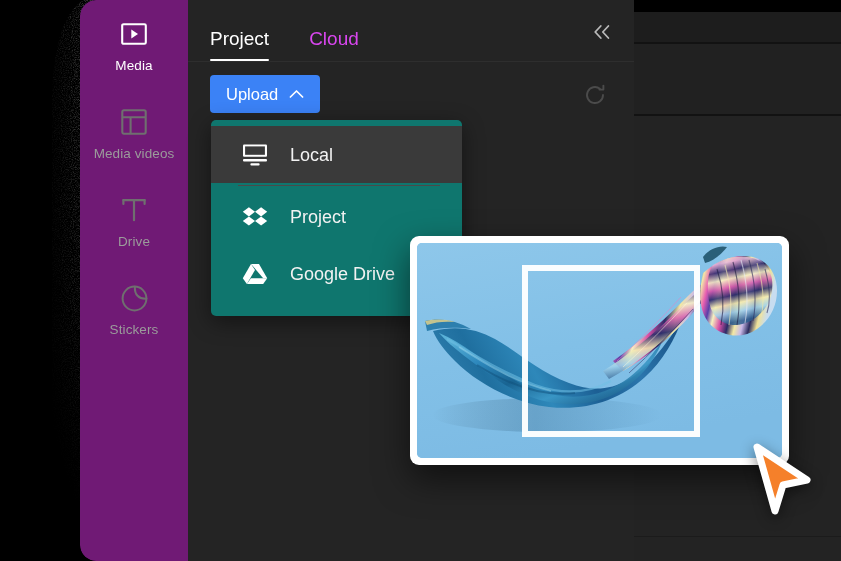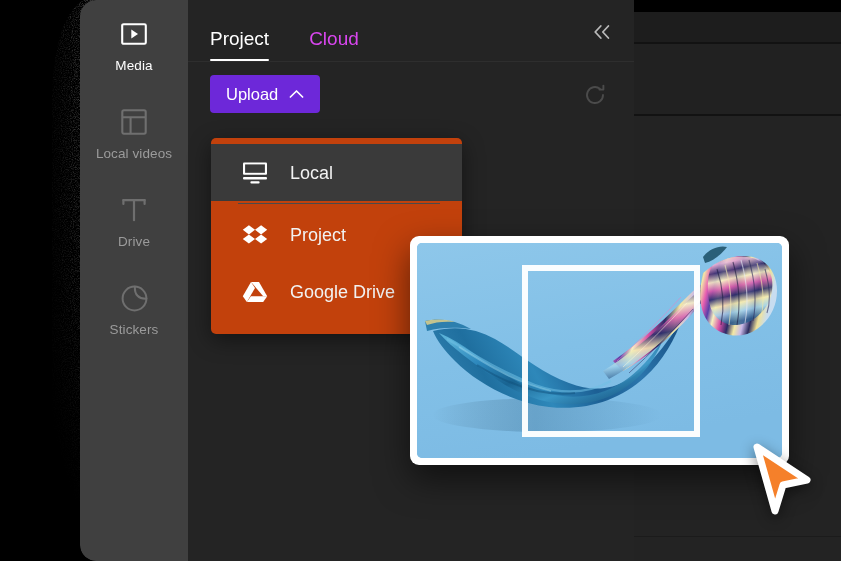--- a/index.html
+++ b/index.html
@@ -11,44 +11,44 @@
   .bg-row{position:absolute;left:0;right:0;background:#212121;}
   .bg-div{position:absolute;left:0;right:0;height:2px;background:#121212;}
 
   
   .noise{position:absolute;left:38px;top:-6px;width:96px;height:575px;pointer-events:none;}
 
   
   .app{position:absolute;left:80px;top:0;width:761px;height:561px;border-top-left-radius:16px;border-bottom-left-radius:16px;overflow:hidden;}
 
   
-  .sidebar{position:absolute;left:0;top:0;width:108px;height:561px;background:#404040;border-top-left-radius:16px;border-bottom-left-radius:16px;}
+  .sidebar{position:absolute;left:0;top:0;width:108px;height:561px;background:#701a75;border-top-left-radius:16px;border-bottom-left-radius:16px;}
   .nav{position:absolute;left:0;top:14px;width:108px;}
   .nav-item{display:flex;flex-direction:column;align-items:center;justify-content:flex-start;height:88px;cursor:pointer;user-select:none;}
   .nav-ico{height:40px;display:flex;align-items:center;justify-content:center;color:#6f6f6f;}
   .nav-lbl{font-size:13.5px;color:#9b9b9b;letter-spacing:.1px;margin-top:5px;line-height:1;}
   .nav-item.active .nav-ico{color:#fff;}
   .nav-item.active .nav-lbl{color:#fff;}
 
   
   .panel{position:absolute;left:108px;top:0;width:446px;height:561px;background:#242424;}
   .panel-head{position:relative;height:62px;}
   .tabs{position:absolute;left:22px;top:26px;display:flex;align-items:flex-end;gap:40px;justify-content:center;}
   .tab{position:relative;font-size:19px;color:#d946ef;cursor:pointer;line-height:26px;padding-bottom:9px;}
   .tab.active{color:#fff;}
   .tab.active:after{content:"";position:absolute;left:0;right:0;bottom:0;height:2px;background:#fff;border-radius:2px;}
   .collapse{position:absolute;right:19px;top:19px;width:26px;height:26px;display:flex;align-items:center;justify-content:center;color:#b9b9b9;cursor:pointer;}
   .head-rule{position:absolute;left:0;right:0;top:61px;height:1px;background:#2e2e2e;}
 
   .toolbar{position:relative;height:62px;}
-  .upload-btn{position:absolute;left:22px;top:13px;height:38px;padding:0 16px;background:#6d28d9;border:none;border-radius:4px;color:#fff;font-size:16.5px;font-family:inherit;display:flex;align-items:center;gap:11px;cursor:pointer;}
+  .upload-btn{position:absolute;left:22px;top:13px;height:38px;padding:0 16px;background:#3b82f6;border:none;border-radius:4px;color:#fff;font-size:16.5px;font-family:inherit;display:flex;align-items:center;gap:11px;cursor:pointer;}
   .refresh{position:absolute;right:27px;top:21px;width:24px;height:24px;color:#4b4b4b;cursor:pointer;}
 
   
-  .menu{position:absolute;left:211px;top:138px;width:251px;background:#c2410c;border-radius:5px;padding:6px 0 14px;z-index:30;box-shadow:0 6px 22px rgba(0,0,0,.45);}
+  .menu{position:absolute;left:211px;top:120px;width:251px;background:#0f766e;border-radius:5px;padding:6px 0 14px;z-index:30;box-shadow:0 6px 22px rgba(0,0,0,.45);}
   .menu-item{display:flex;align-items:center;height:57px;padding:0 0 0 31px;gap:22px;cursor:pointer;}
   .menu-item.hover{background:#3a3a3a;}
   .menu-ico{width:26px;height:26px;display:flex;align-items:center;justify-content:center;color:#fff;flex:0 0 26px;}
   .menu-lbl{font-size:18px;color:#f2f2f2;line-height:1;}
   .menu-sep{height:1px;background:#4a4a4a;margin:2px 22px 2px 27px;}
 
   
   .thumb{position:absolute;left:410px;top:236px;width:379px;height:229px;background:#fff;border-radius:9px;padding:7px;box-sizing:border-box;box-shadow:0 14px 34px rgba(0,0,0,.55);z-index:40;}
   .thumb-inner{position:relative;width:100%;height:100%;border-radius:5px;overflow:hidden;background:#82c1e8;}
   .thumb-frame{position:absolute;left:105px;top:22px;width:178px;height:172px;border:6px solid rgba(255,255,255,.96);box-sizing:border-box;}
@@ -115,21 +115,21 @@
         </div>
 
         <div class="nav-item">
           <span class="nav-ico">
             <svg width="26" height="26" viewBox="0 0 26 26" fill="none" aria-hidden="true">
               <rect x="1.3" y="1.3" width="23.4" height="23.4" rx="1.6" stroke="currentColor" stroke-width="2.1"></rect>
               <path d="M1.3 8.2 H24.7" stroke="currentColor" stroke-width="2.1"></path>
               <path d="M9.6 8.2 V24.7" stroke="currentColor" stroke-width="2.1"></path>
             </svg>
           </span>
-          <span class="nav-lbl">Local videos</span>
+          <span class="nav-lbl">Media videos</span>
         </div>
 
 
         <div class="nav-item">
           <span class="nav-ico">
             <svg width="26" height="26" viewBox="0 0 26 26" fill="none" aria-hidden="true">
               <path d="M2.4 3.2 H23.6" stroke="currentColor" stroke-width="2.2" stroke-linecap="round"></path>
               <path d="M13 3.2 V23.2" stroke="currentColor" stroke-width="2.2" stroke-linecap="round"></path>
               <path d="M2.4 3.2 V7.0 M23.6 3.2 V7.0" stroke="currentColor" stroke-width="2.2" stroke-linecap="round"></path>
             </svg>

